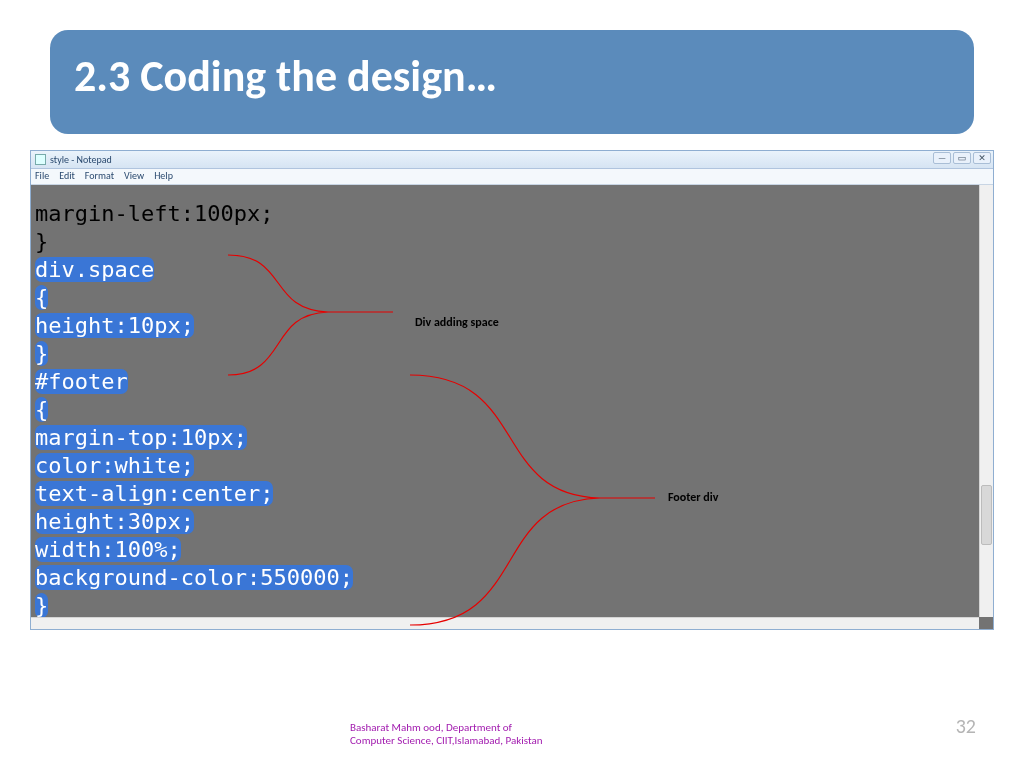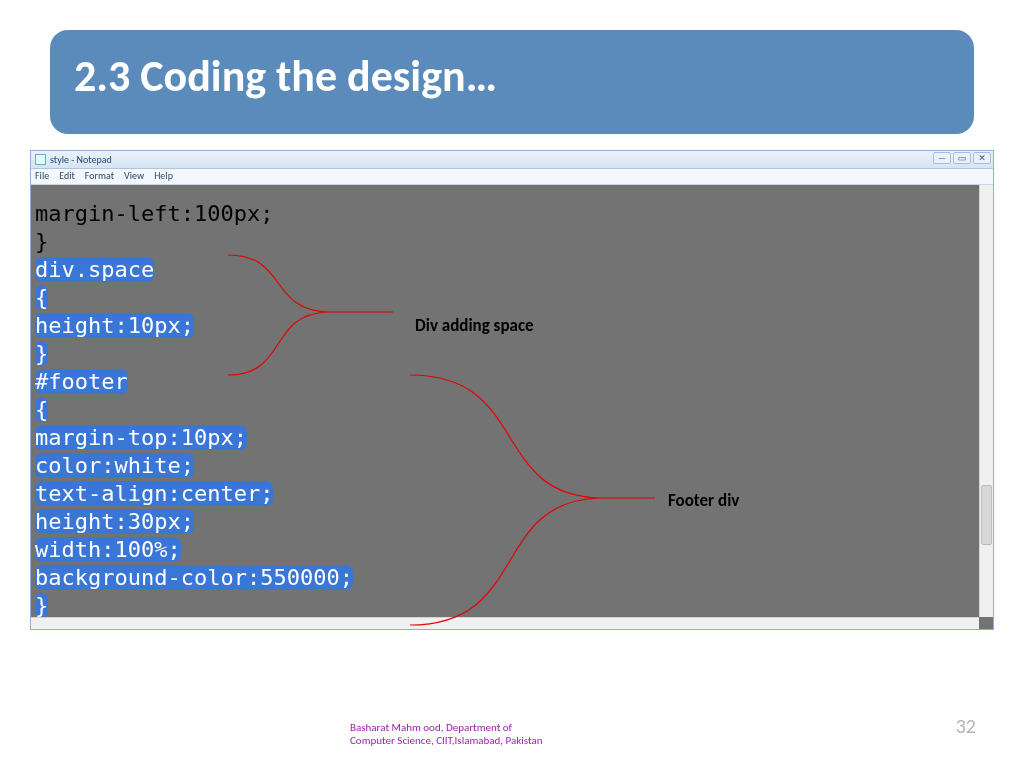--- a/index.html
+++ b/index.html
@@ -92,21 +92,21 @@
     position:absolute; left:1px; right:1px; top:300px; height:60px;
     background:#d8d8d8; border:1px solid #bcbcbc; border-radius:2px;
   }
   .np-scroll-h {
     position:absolute; left:0; right:14px; bottom:0; height:12px;
     background:#f0f0f0; border-top:1px solid #d4d4d4;
   }
   .annot {
     position:absolute;
     font-family: Calibri, Arial, sans-serif;
-    font-size: 17px;
+    font-size: 12px;
     font-weight: 700;
     color:#000;
   }
   .annot1 { left:415px; top:315px; }
   .annot2 { left:668px; top:490px; }
   .brace {
     position:absolute;
     stroke:#e60000;
     stroke-width:1.2;
     fill:none;

